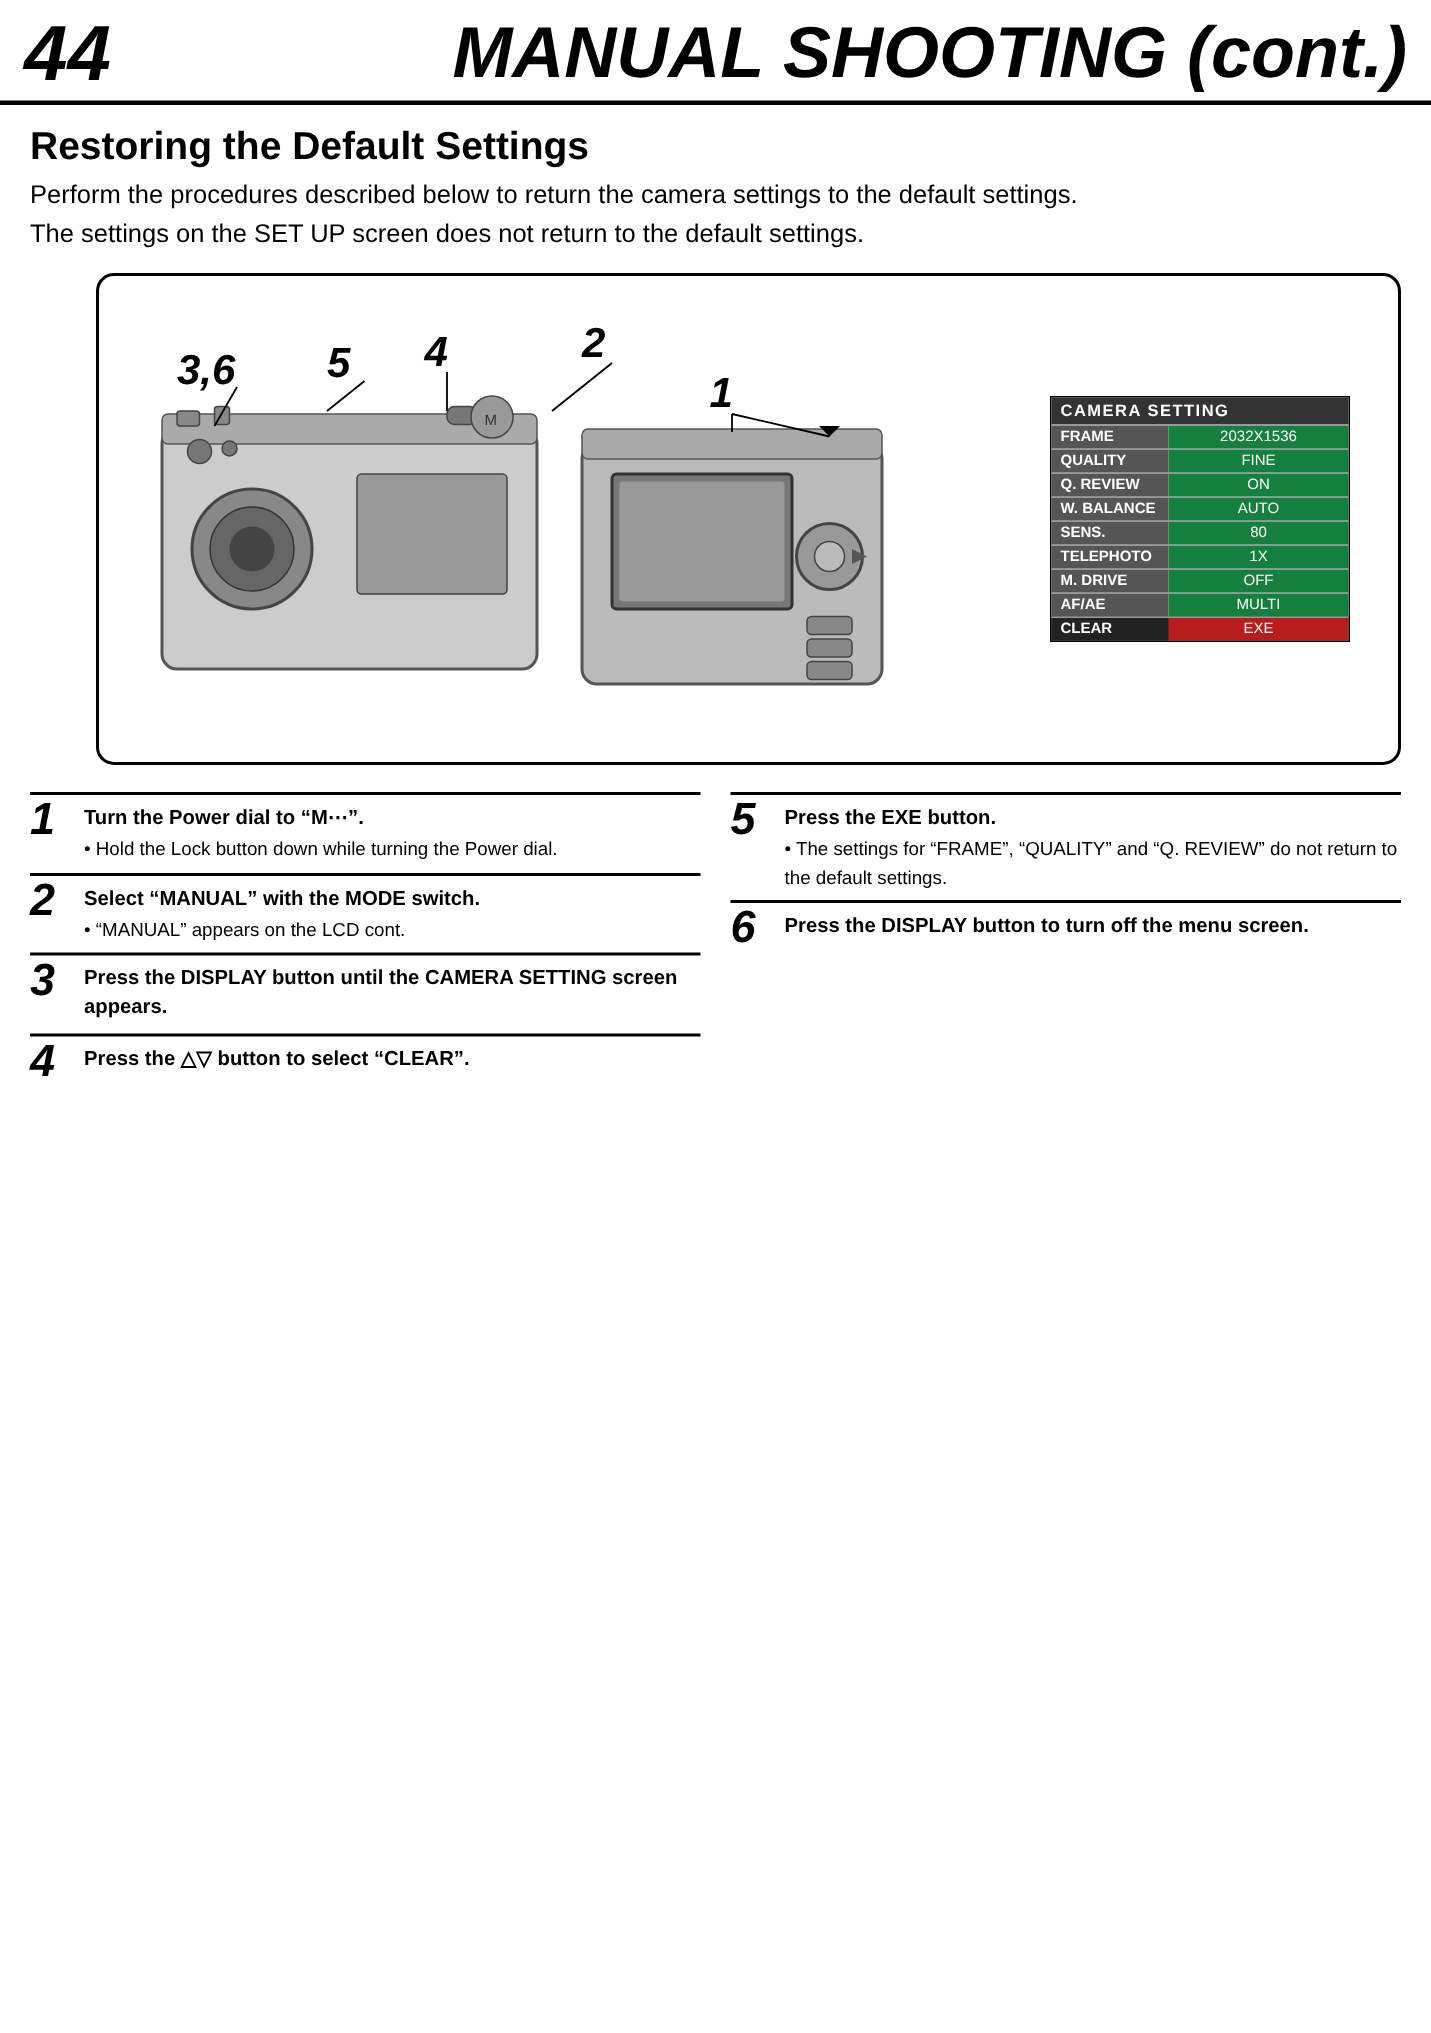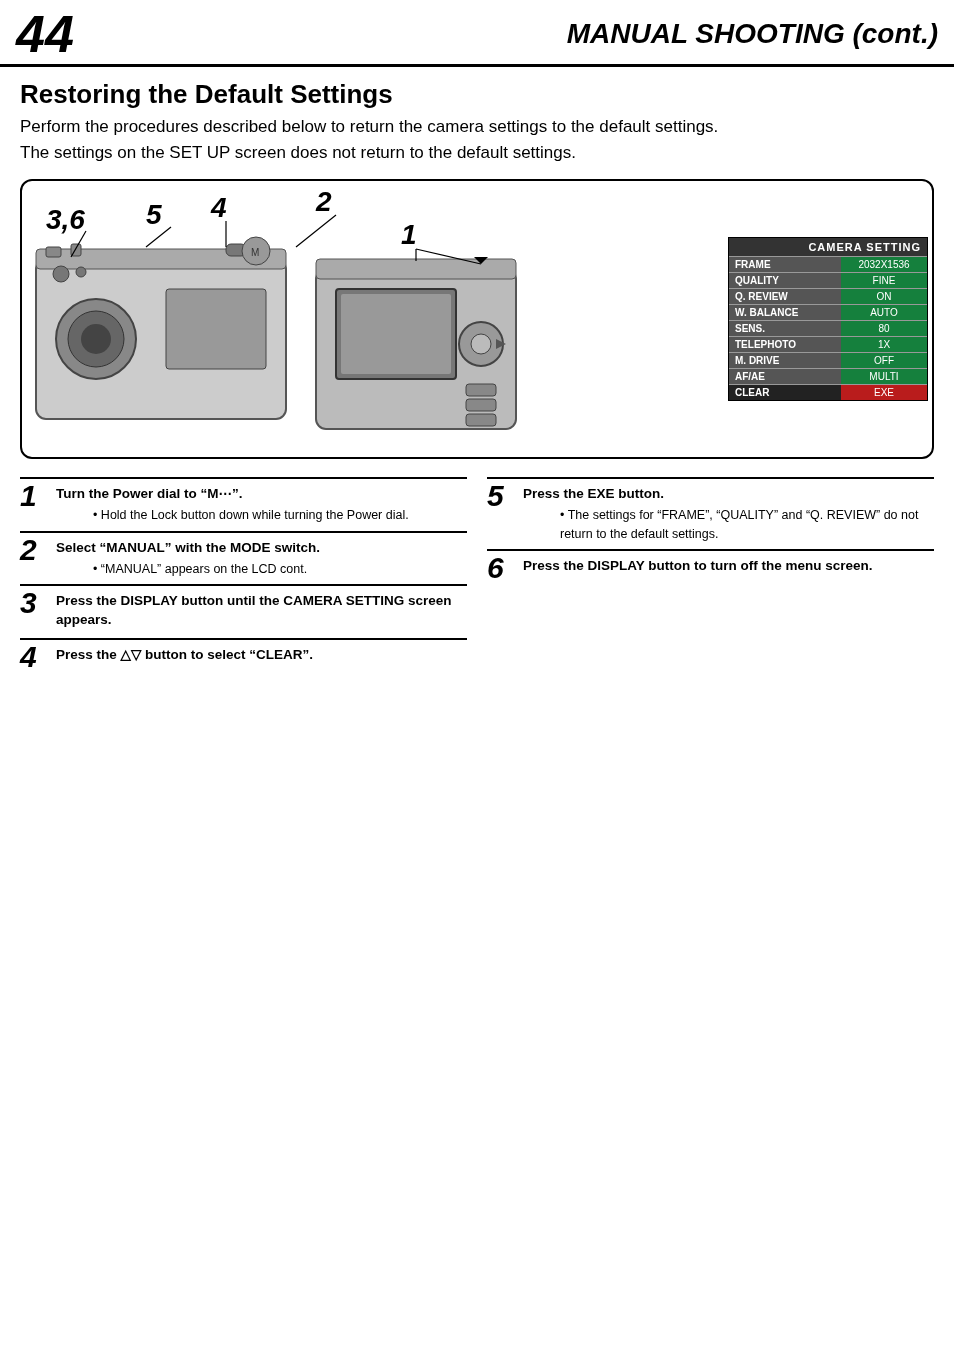--- a/index.html
+++ b/index.html
@@ -23,21 +23,21 @@
     .page-number {
       font-size: 52px;
       font-style: italic;
       font-weight: bold;
       line-height: 1;
       color: #000;
     }
     .header-title {
       flex: 1;
       text-align: right;
-      font-size: 28px;
+      font-size: 48px;
       font-style: italic;
       font-weight: bold;
       color: #000;
     }
 
     
     .content {
       padding: 12px 20px 20px 20px;
     }
 
@@ -50,65 +50,66 @@
     .section-desc {
       font-size: 17px;
       line-height: 1.5;
       margin-bottom: 14px;
     }
 
     
     .diagram-box {
       border: 2px solid #000;
       border-radius: 12px;
-      padding: 4px;
+      padding: 32px;
       margin-bottom: 18px;
       display: flex;
       align-items: center;
       justify-content: space-between;
       min-height: 280px;
       position: relative;
+      margin-left: 44px;
     }
 
     
     .camera-area {
       flex: 1;
       position: relative;
       height: 260px;
     }
 
     
     .cam-setting-table {
       border: 1px solid #000;
       min-width: 200px;
       font-size: 11px;
     }
     .cam-setting-table .table-header {
       background: #333;
       color: #fff;
-      text-align: right;
+      text-align: left;
       font-weight: bold;
       padding: 3px 6px;
       letter-spacing: 1px;
       font-size: 11px;
     }
     .cam-setting-table .table-row {
       display: flex;
       border-top: 1px solid #999;
     }
     .cam-setting-table .table-row.highlighted {
       background: #222;
       color: #fff;
     }
     .cam-setting-table .col-label {
       background: #555;
       color: #fff;
       font-weight: bold;
       padding: 2px 6px;
-      width: 112px;
+      width: 78px;
       font-size: 10px;
       display: flex;
       align-items: center;
     }
     .cam-setting-table .col-value {
       background: #15803d;
       color: #fff;
       padding: 2px 8px;
       flex: 1;
       font-size: 10px;
@@ -156,21 +157,20 @@
       line-height: 1.4;
       margin-bottom: 2px;
     }
     .step-detail {
       font-size: 12.5px;
       line-height: 1.5;
     }
     .step-detail ul {
       list-style: none;
       padding: 0;
-      margin-left: 37px;
     }
     .step-detail ul li::before {
       content: "• ";
     }
   </style>
 </head>
 <body>
 
 <div class="header">
   <div class="page-number">44</div>

